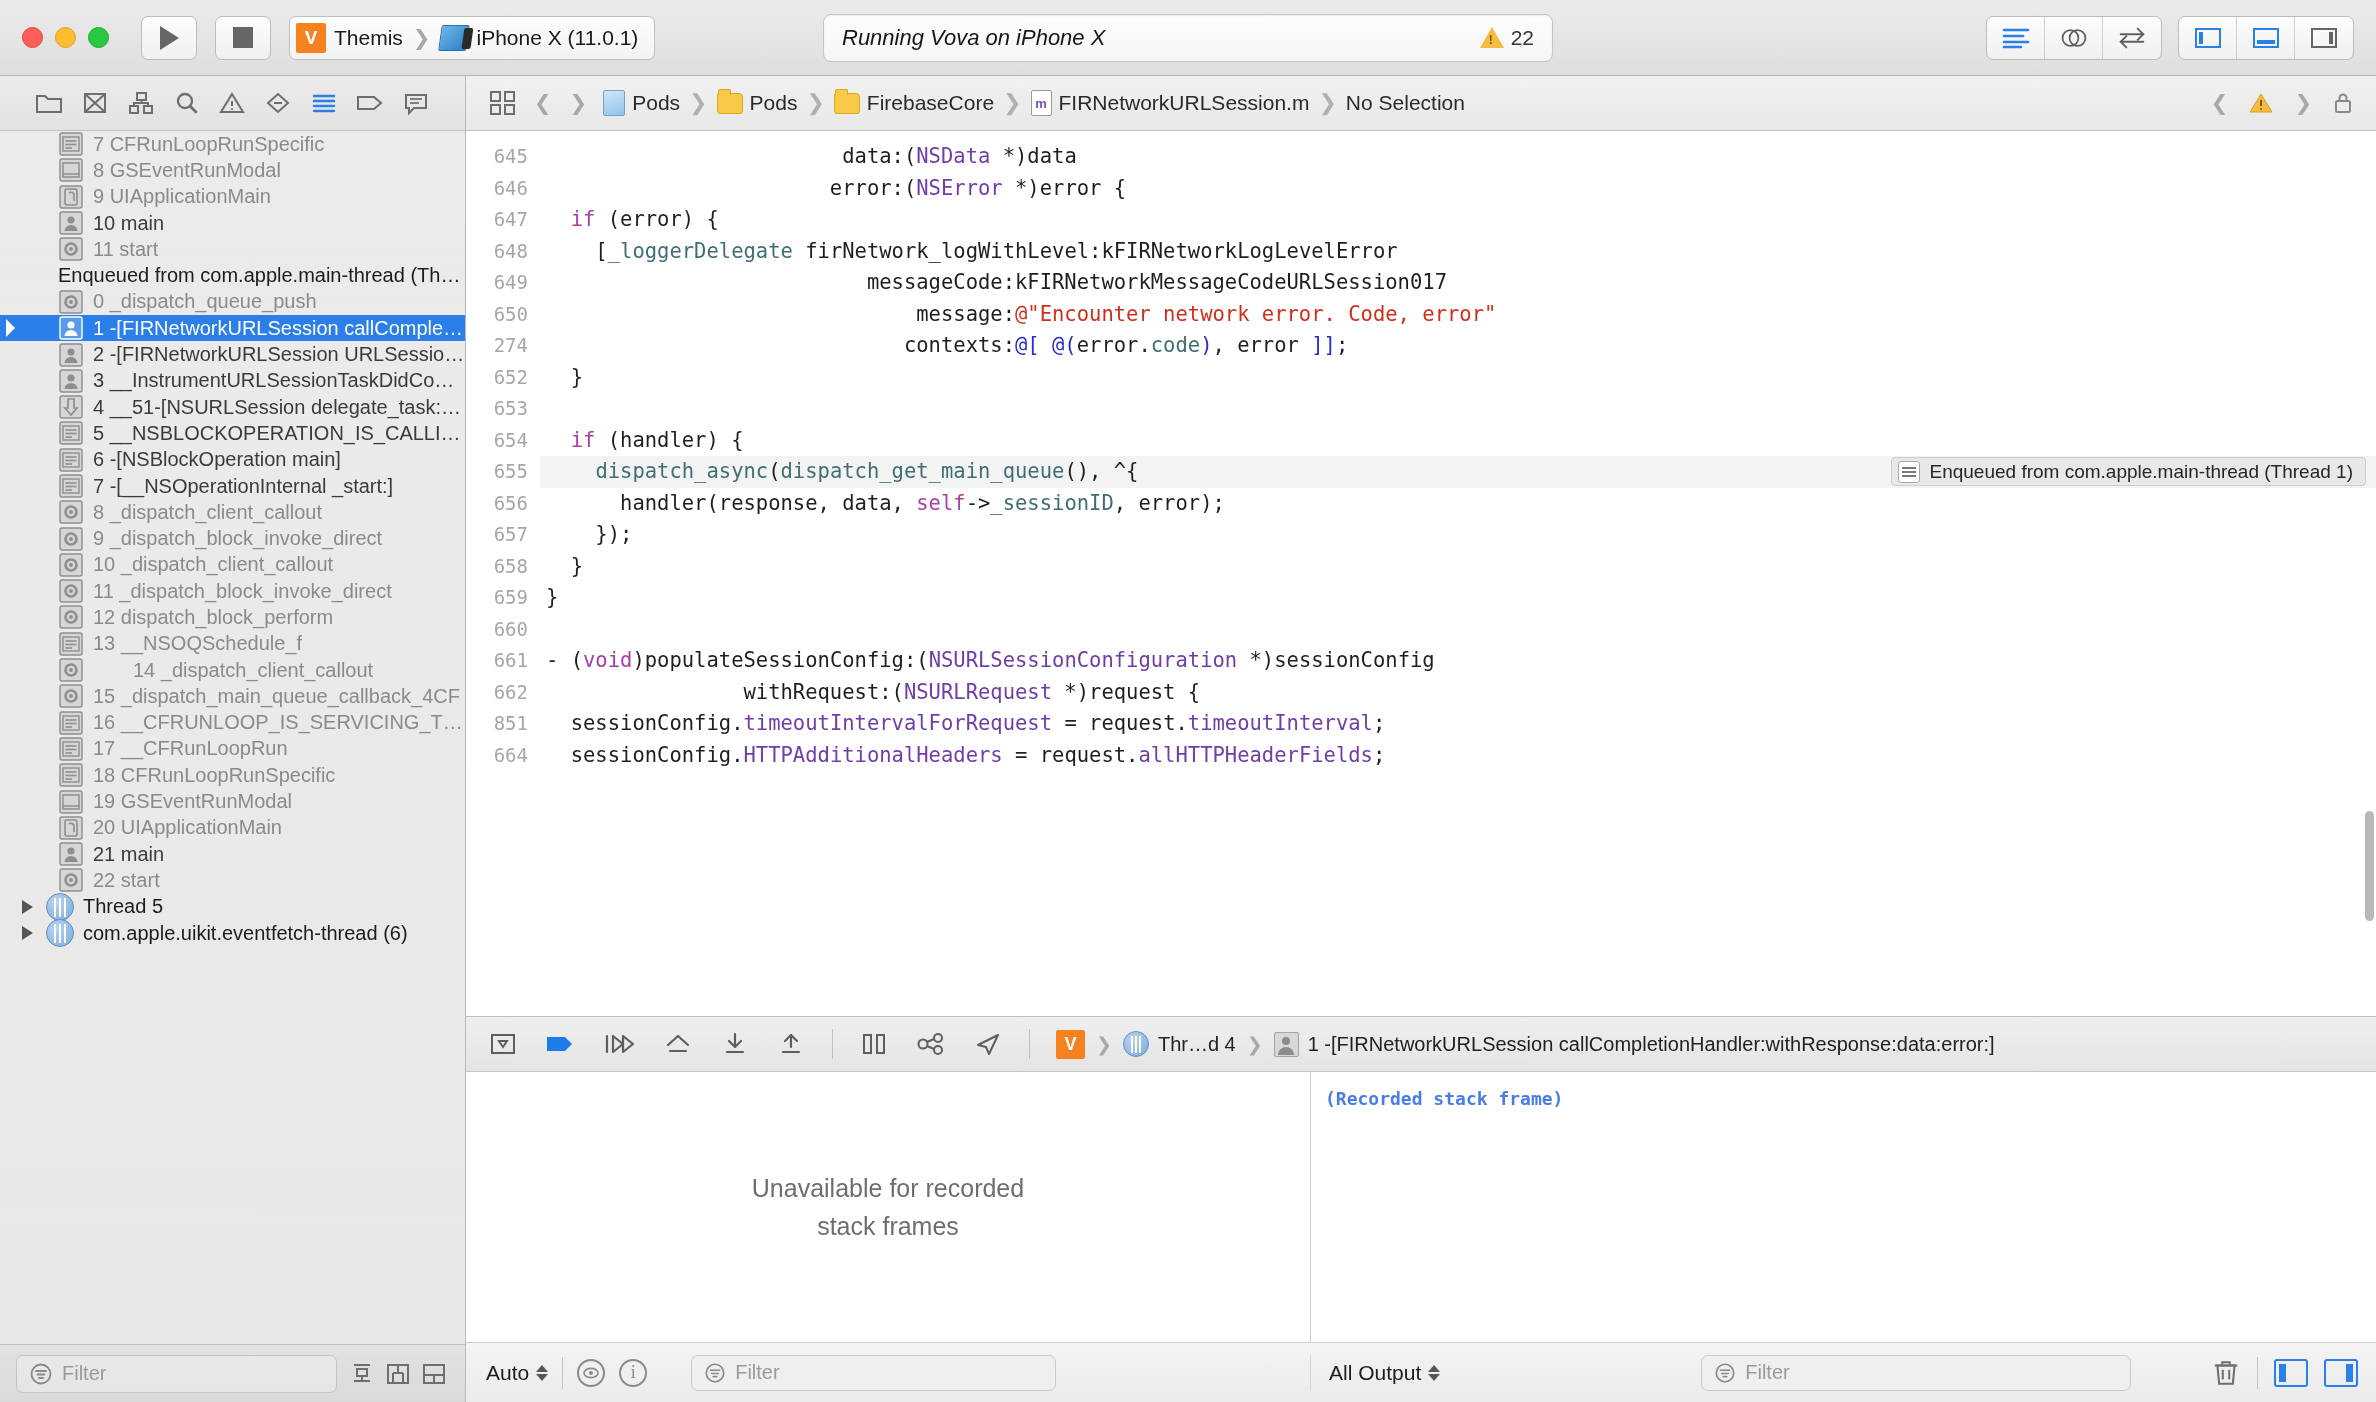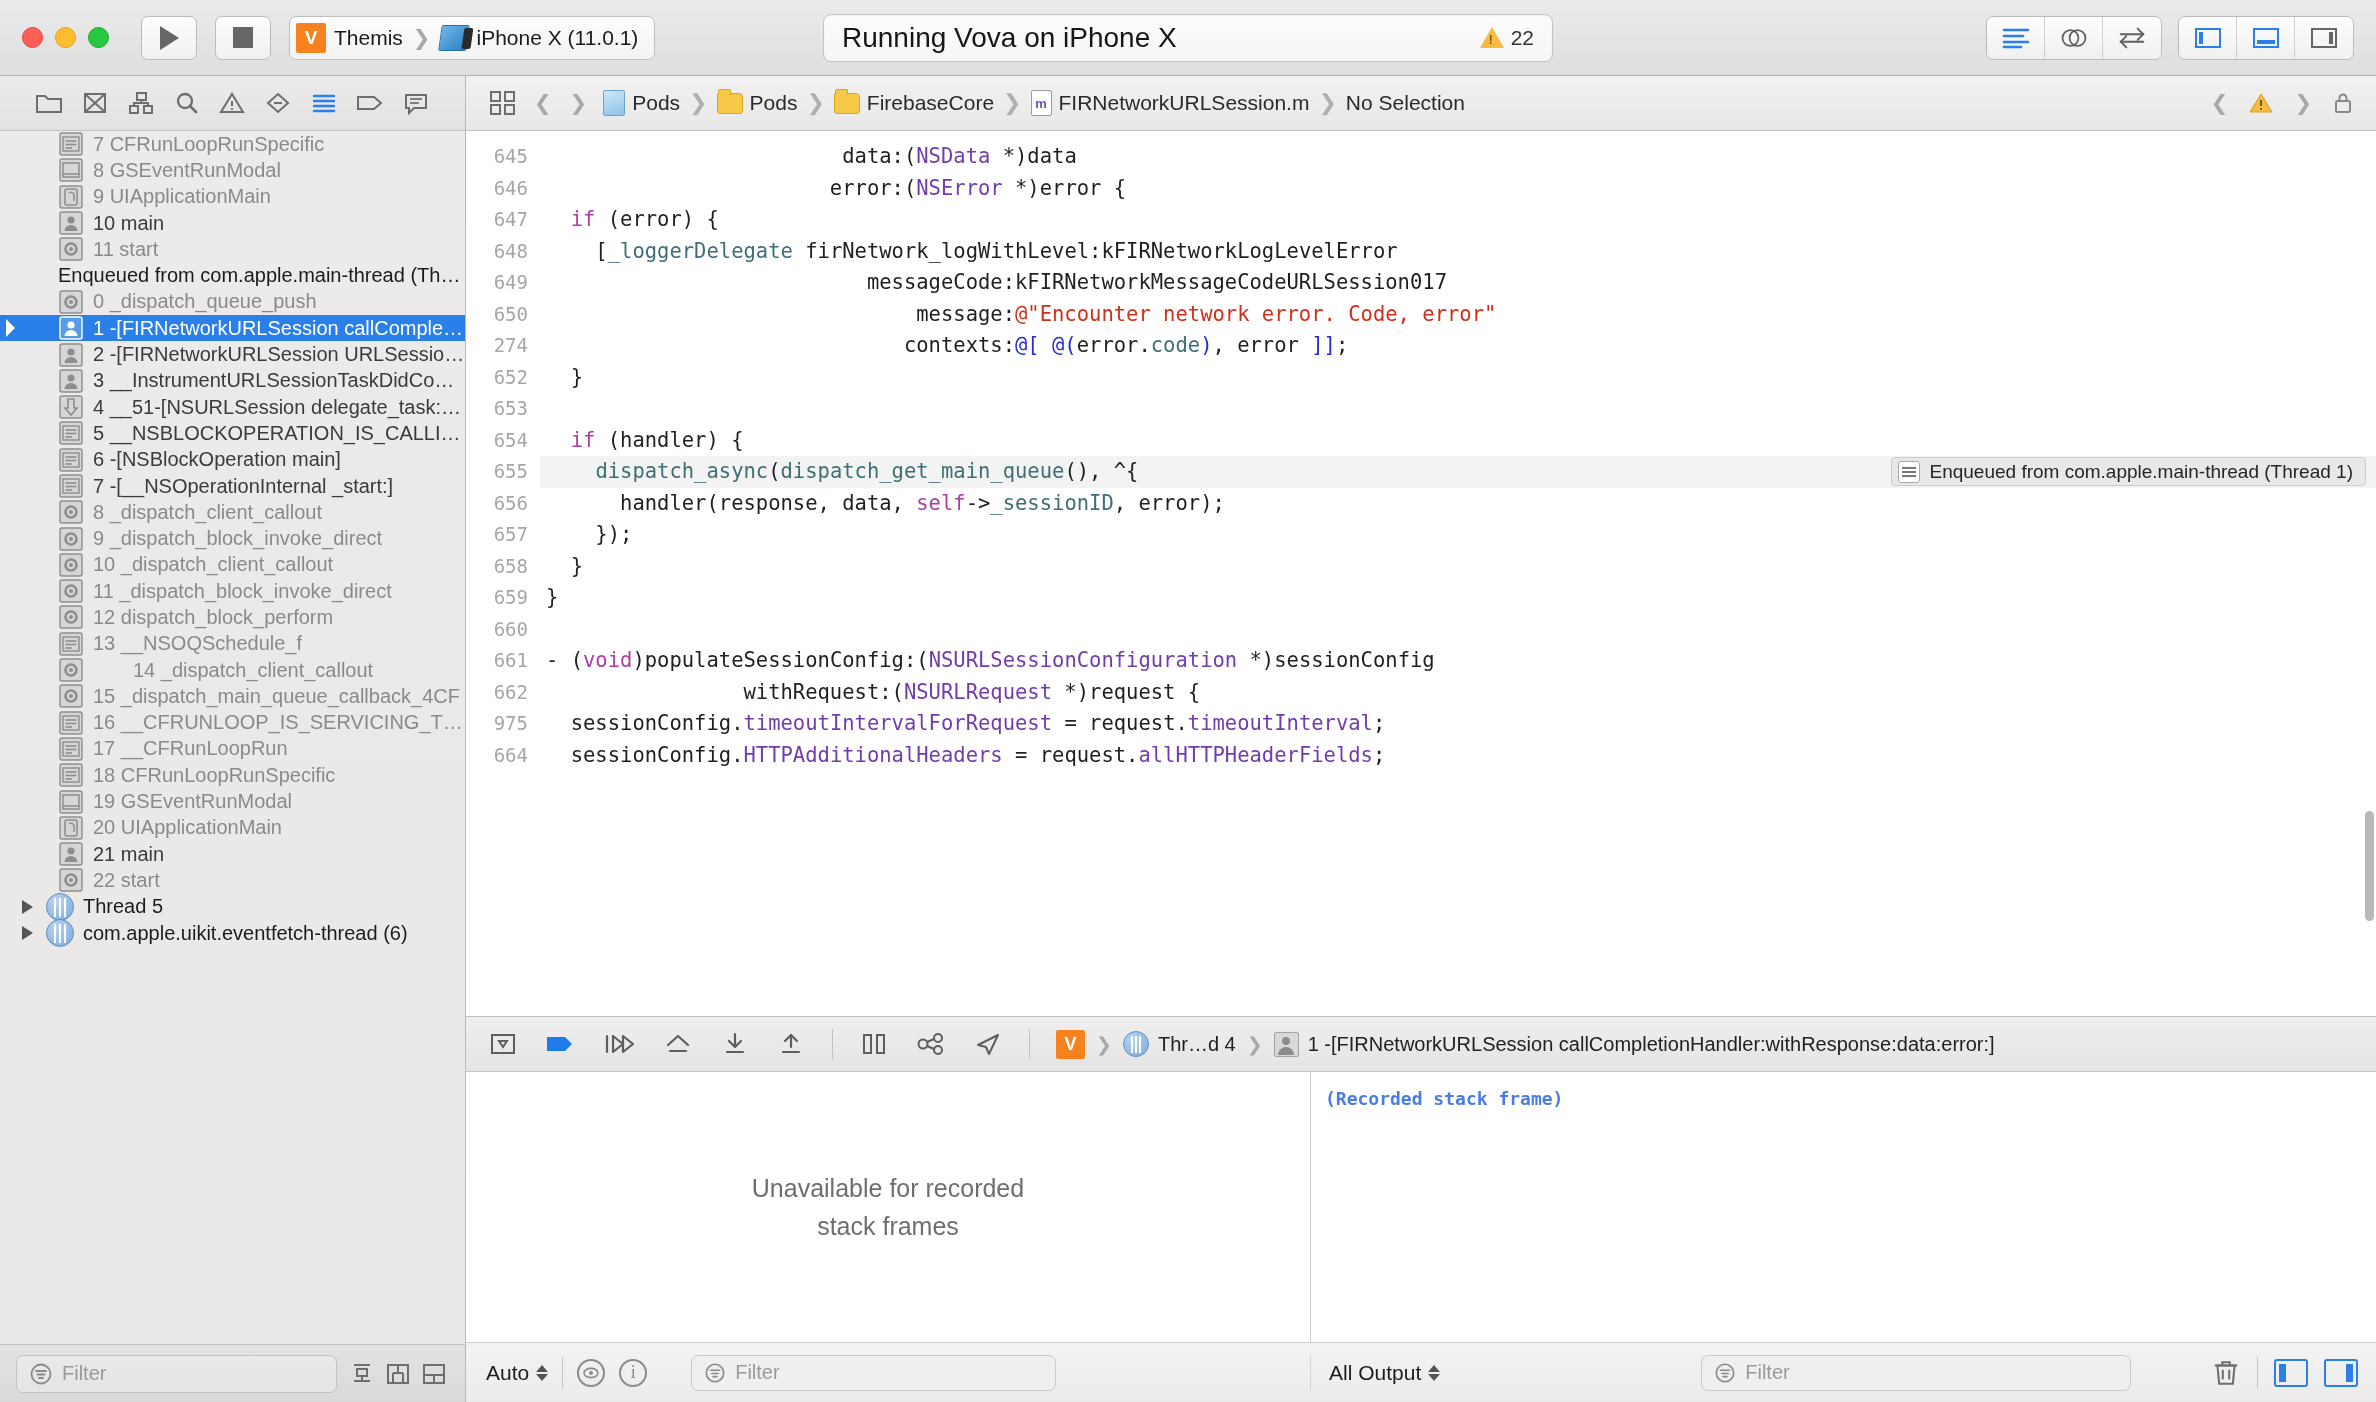--- a/index.html
+++ b/index.html
@@ -64,21 +64,21 @@
   .dev-name { font-size: 21px; color: #1a1a1a; }
 
   .status {
     position: absolute; left: 50%; transform: translateX(-50%);
     width: 730px; height: 48px; border-radius: 8px;
     background: linear-gradient(to bottom,#fcfcfc,#f6f6f6);
     border: 1px solid #c4c4c4;
     display: flex; align-items: center; padding: 0 18px;
     box-shadow: inset 0 1px 2px rgba(0,0,0,.06);
   }
-  .status-text { font-size: 28px; color: #161616; flex: 1; }
+  .status-text { font-size: 22px; color: #161616; flex: 1; font-style: italic; }
   .status-warn { display: flex; align-items: center; gap: 7px; }
   .warn-tri {
     width: 0; height: 0; border-left: 12px solid transparent;
     border-right: 12px solid transparent; border-bottom: 21px solid #f6bb42;
     position: relative;
   }
   .warn-tri:after {
     content:'!'; position:absolute; left:-3px; top:6px; font-size:12px;
     color:#7a5a00; font-weight:bold;
   }
@@ -914,21 +914,21 @@
             <div class="gnum">653</div>
             <div class="gnum">654</div>
             <div class="gnum">655</div>
             <div class="gnum">656</div>
             <div class="gnum">657</div>
             <div class="gnum">658</div>
             <div class="gnum">659</div>
             <div class="gnum">660</div>
             <div class="gnum">661</div>
             <div class="gnum">662</div>
-            <div class="gnum">975</div>
+            <div class="gnum">851</div>
             <div class="gnum">664</div>
           </div>
         <div class="code-lines" id="code-lines">
             <div class="cl"><span class="m">                        data:(</span><span class="t">NSData</span><span class="m"> *)data</span></div>
             <div class="cl"><span class="m">                       error:(</span><span class="t">NSError</span><span class="m"> *)error {</span></div>
             <div class="cl"><span class="m">  </span><span class="k">if</span><span class="m"> (error) {</span></div>
             <div class="cl"><span class="m">    [</span><span class="p">_loggerDelegate</span><span class="m"> firNetwork_logWithLevel:kFIRNetworkLogLevelError</span></div>
             <div class="cl"><span class="m">                          messageCode:kFIRNetworkMessageCodeURLSession017</span></div>
             <div class="cl"><span class="m">                              message:</span><span class="s">@"Encounter network error. Code, error"</span></div>
             <div class="cl"><span class="m">                             contexts:</span><span class="n">@[ @(</span><span class="m">error.</span><span class="p">code</span><span class="n">)</span><span class="m">, error </span><span class="n">]]</span><span class="m">;</span></div>

